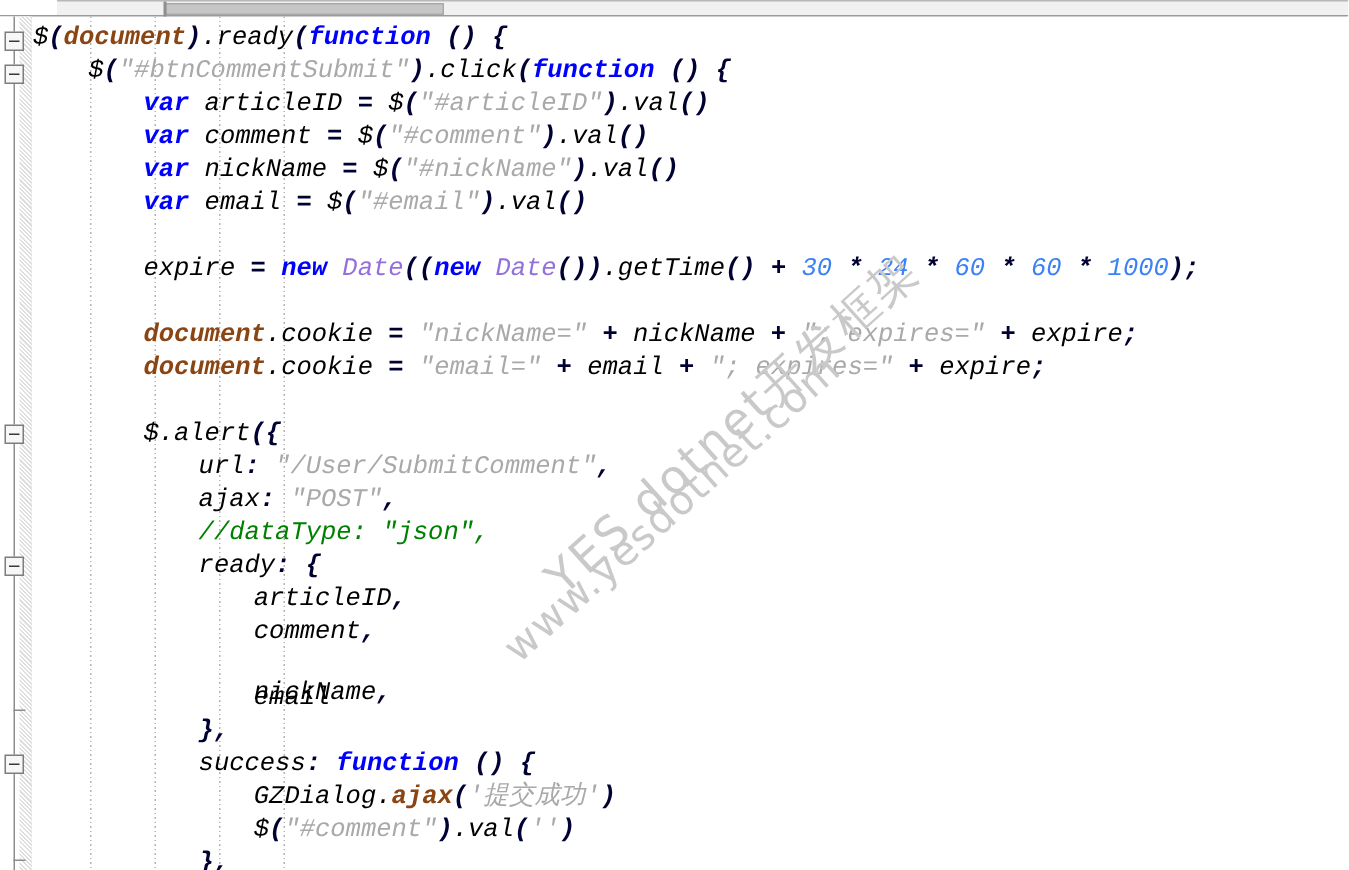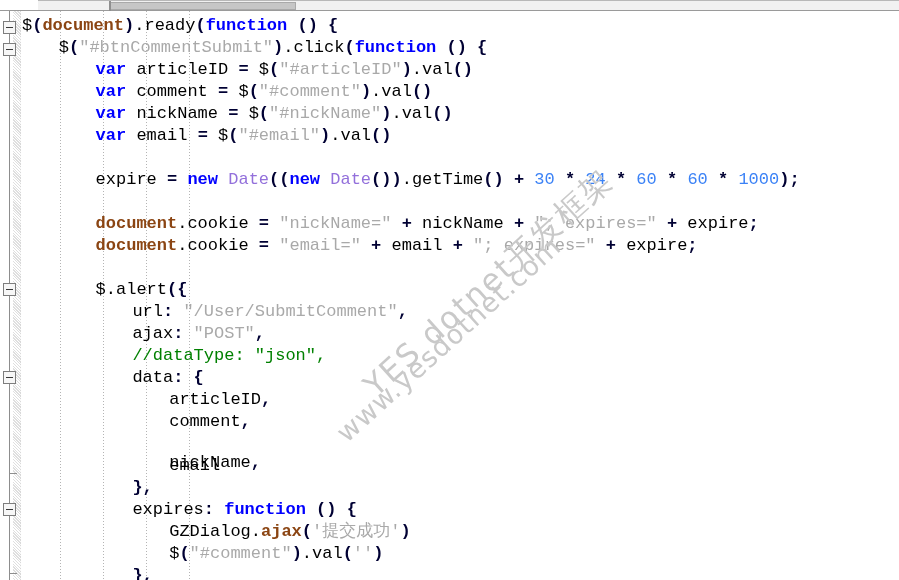--- a/index.html
+++ b/index.html
@@ -116,20 +116,21 @@
   }
 
   
   #code-pane {
     position: absolute;
     left: 22px;
     top: 11px;
     width: 877px;
     height: 569px;
     overflow: hidden;
+    font-style: italic;
   }
   .indent-guide {
     position: absolute;
     top: 0;
     width: 1px;
     height: 569px;
     background-image: repeating-linear-gradient(
         to bottom,
         #b4b4b4 0px, #b4b4b4 1px,
         rgba(0,0,0,0) 1px, rgba(0,0,0,0) 3px);
@@ -239,27 +240,27 @@
         <div class="code-line" style="top: 136px; left: 0px;"></div>
         <div class="code-line" style="top: 158px; left: 73.6px;"><span class="t-plain">expire </span><span class="t-punct">=</span><span class="t-plain"> </span><span class="t-kw">new</span><span class="t-plain"> </span><span class="t-type">Date</span><span class="t-punct">((</span><span class="t-kw">new</span><span class="t-plain"> </span><span class="t-type">Date</span><span class="t-punct">())</span><span class="t-plain">.getTime</span><span class="t-punct">()</span><span class="t-plain"> </span><span class="t-punct">+</span><span class="t-plain"> </span><span class="t-num">30</span><span class="t-plain"> </span><span class="t-punct">*</span><span class="t-plain"> </span><span class="t-num">24</span><span class="t-plain"> </span><span class="t-punct">*</span><span class="t-plain"> </span><span class="t-num">60</span><span class="t-plain"> </span><span class="t-punct">*</span><span class="t-plain"> </span><span class="t-num">60</span><span class="t-plain"> </span><span class="t-punct">*</span><span class="t-plain"> </span><span class="t-num">1000</span><span class="t-punct">);</span></div>
         <div class="code-line" style="top: 180px; left: 0px;"></div>
         <div class="code-line" style="top: 202px; left: 73.6px;"><span class="t-obj">document</span><span class="t-plain">.cookie </span><span class="t-punct">=</span><span class="t-plain"> </span><span class="t-str">"nickName="</span><span class="t-plain"> </span><span class="t-punct">+</span><span class="t-plain"> nickName </span><span class="t-punct">+</span><span class="t-plain"> </span><span class="t-str">"; expires="</span><span class="t-plain"> </span><span class="t-punct">+</span><span class="t-plain"> expire</span><span class="t-punct">;</span></div>
         <div class="code-line" style="top: 224px; left: 73.6px;"><span class="t-obj">document</span><span class="t-plain">.cookie </span><span class="t-punct">=</span><span class="t-plain"> </span><span class="t-str">"email="</span><span class="t-plain"> </span><span class="t-punct">+</span><span class="t-plain"> email </span><span class="t-punct">+</span><span class="t-plain"> </span><span class="t-str">"; expires="</span><span class="t-plain"> </span><span class="t-punct">+</span><span class="t-plain"> expire</span><span class="t-punct">;</span></div>
         <div class="code-line" style="top: 246px; left: 0px;"></div>
         <div class="code-line" style="top: 268px; left: 73.6px;"><span class="t-plain">$.alert</span><span class="t-punct">({</span></div>
         <div class="code-line" style="top: 290px; left: 110.4px;"><span class="t-plain">url</span><span class="t-punct">:</span><span class="t-plain"> </span><span class="t-str">"/User/SubmitComment"</span><span class="t-punct">,</span></div>
         <div class="code-line" style="top: 312px; left: 110.4px;"><span class="t-plain">ajax</span><span class="t-punct">:</span><span class="t-plain"> </span><span class="t-str">"POST"</span><span class="t-punct">,</span></div>
         <div class="code-line" style="top: 334px; left: 110.4px;"><span class="t-cmt">//dataType: "json",</span></div>
-        <div class="code-line" style="top: 356px; left: 110.4px;"><span class="t-plain">data</span><span class="t-punct">:</span><span class="t-plain"> </span><span class="t-punct">{</span></div>
+        <div class="code-line" style="top: 356px; left: 110.4px;"><span class="t-plain">ready</span><span class="t-punct">:</span><span class="t-plain"> </span><span class="t-punct">{</span></div>
         <div class="code-line" style="top: 378px; left: 147.2px;"><span class="t-plain">articleID</span><span class="t-punct">,</span></div>
         <div class="code-line" style="top: 400px; left: 147.2px;"><span class="t-plain">comment</span><span class="t-punct">,</span></div>
         <div class="code-line" style="top: 441px; left: 147.2px;"><span class="t-plain">nickName</span><span class="t-punct">,</span></div>
         <div class="code-line" style="top: 444px; left: 147.2px;"><span class="t-plain">email</span></div>
         <div class="code-line" style="top: 466px; left: 110.4px;"><span class="t-punct">},</span></div>
-        <div class="code-line" style="top: 488px; left: 110.4px;"><span class="t-plain">expires</span><span class="t-punct">:</span><span class="t-plain"> </span><span class="t-kw">function</span><span class="t-plain"> </span><span class="t-punct">()</span><span class="t-plain"> </span><span class="t-punct">{</span></div>
+        <div class="code-line" style="top: 488px; left: 110.4px;"><span class="t-plain">success</span><span class="t-punct">:</span><span class="t-plain"> </span><span class="t-kw">function</span><span class="t-plain"> </span><span class="t-punct">()</span><span class="t-plain"> </span><span class="t-punct">{</span></div>
         <div class="code-line" style="top: 510px; left: 147.2px;"><span class="t-plain">GZDialog</span><span class="t-plain">.</span><span class="t-obj">ajax</span><span class="t-punct">(</span><span class="t-str">'提交成功'</span><span class="t-punct">)</span></div>
         <div class="code-line" style="top: 532px; left: 147.2px;"><span class="t-plain">$</span><span class="t-punct">(</span><span class="t-str">"#comment"</span><span class="t-punct">)</span><span class="t-plain">.val</span><span class="t-punct">(</span><span class="t-str">''</span><span class="t-punct">)</span></div>
         <div class="code-line" style="top: 554px; left: 110.4px;"><span class="t-punct">},</span></div>
       </div>
   </div>
 
   <div id="watermark">
     <div class="wm-text" id="wm1">YES dotnet开发框架</div>
     <div class="wm-text" id="wm2">www.yesdotnet.com</div>
     <div class="wm-text" id="wm3"></div>

